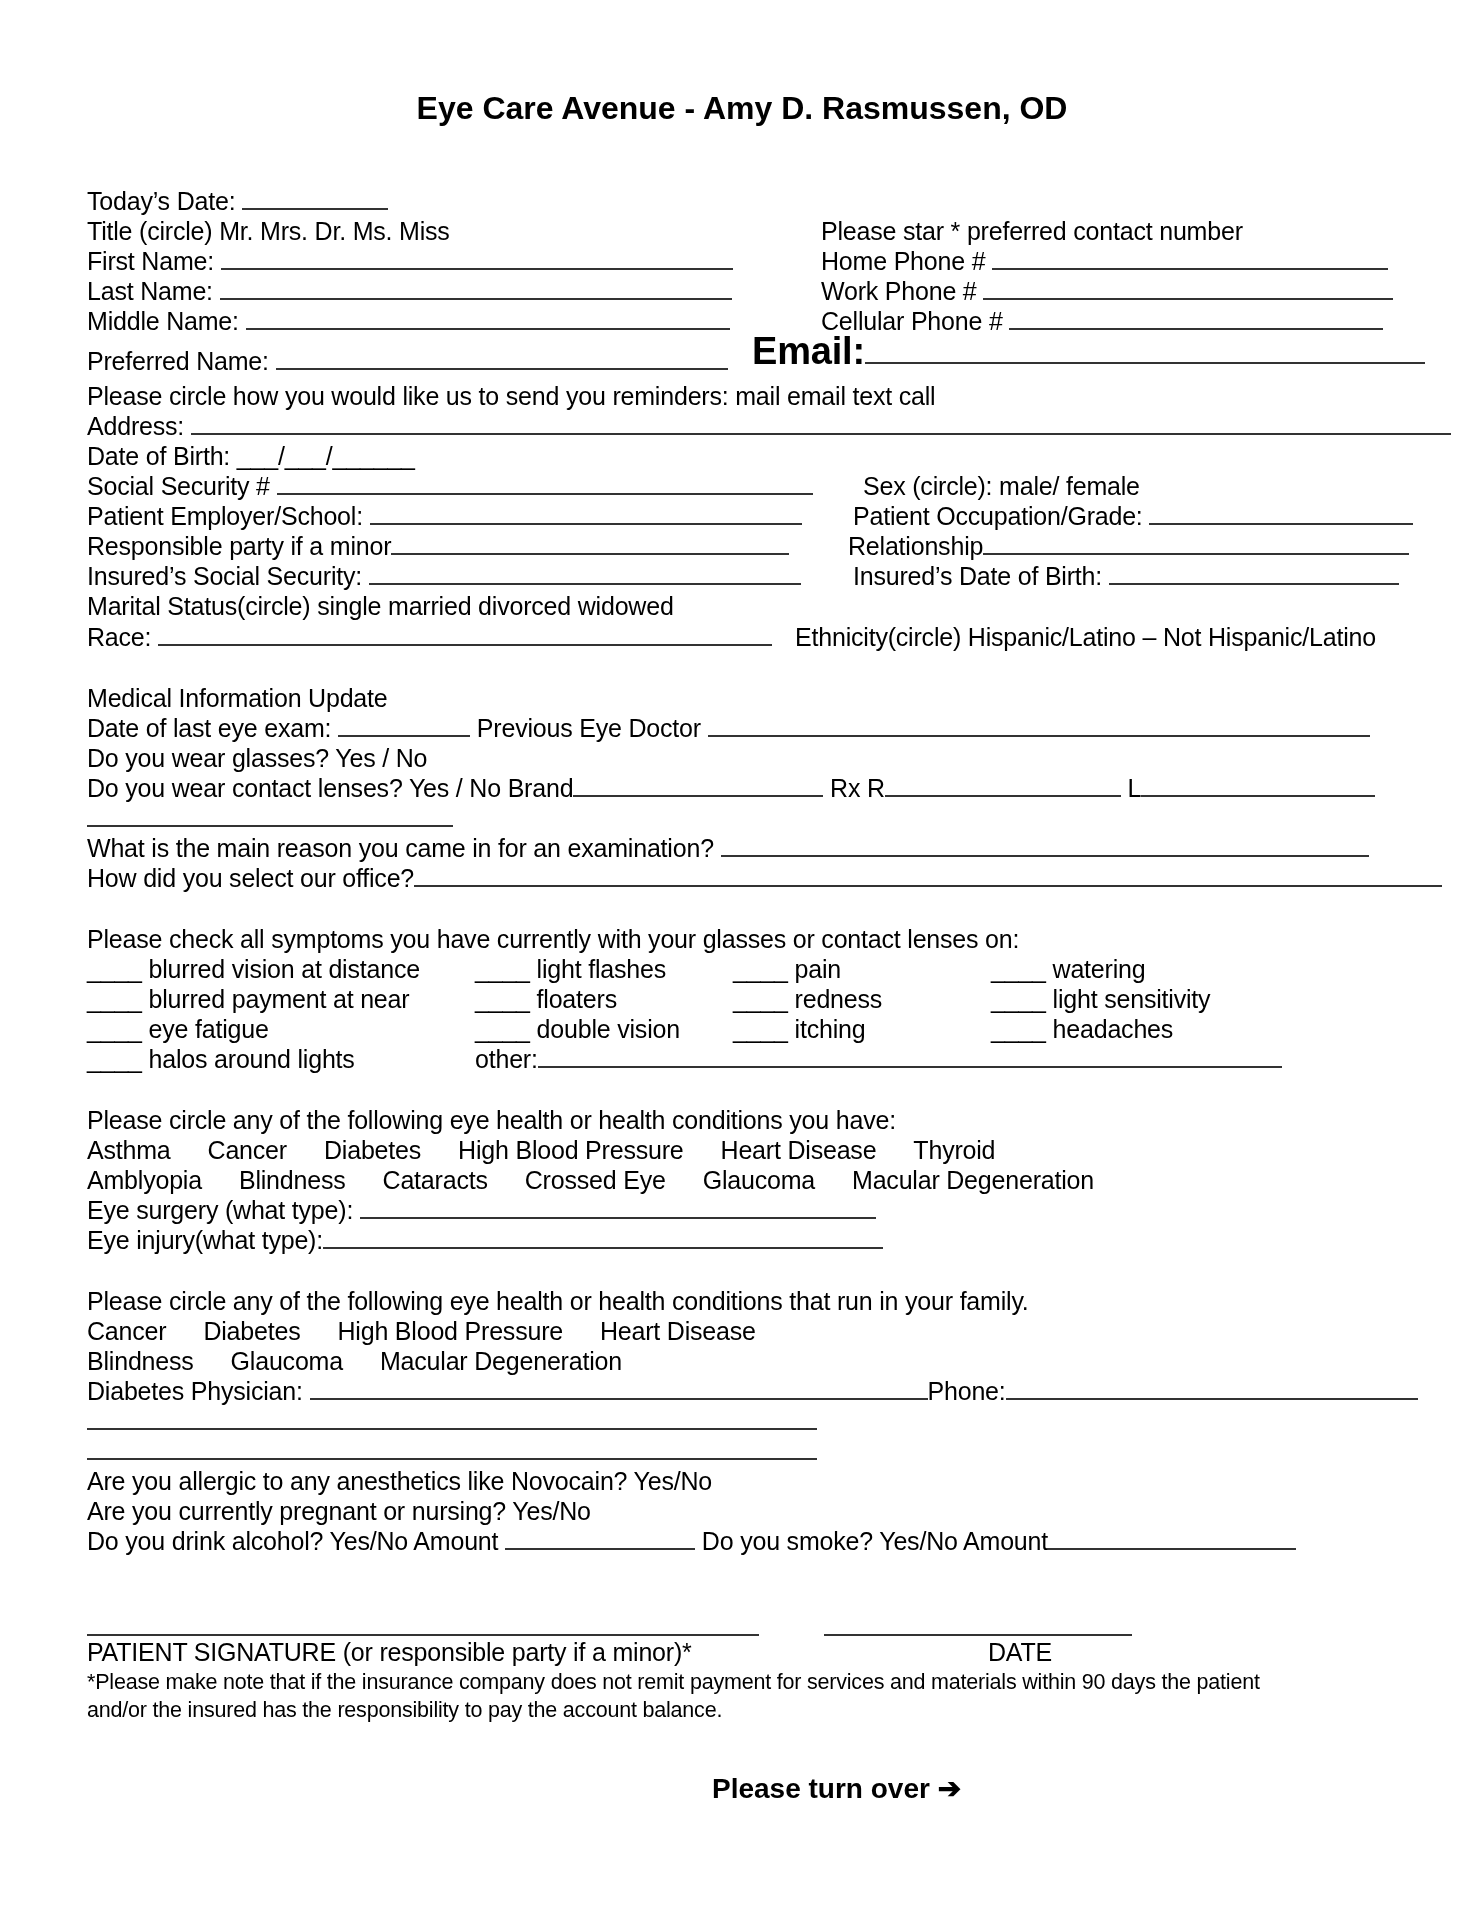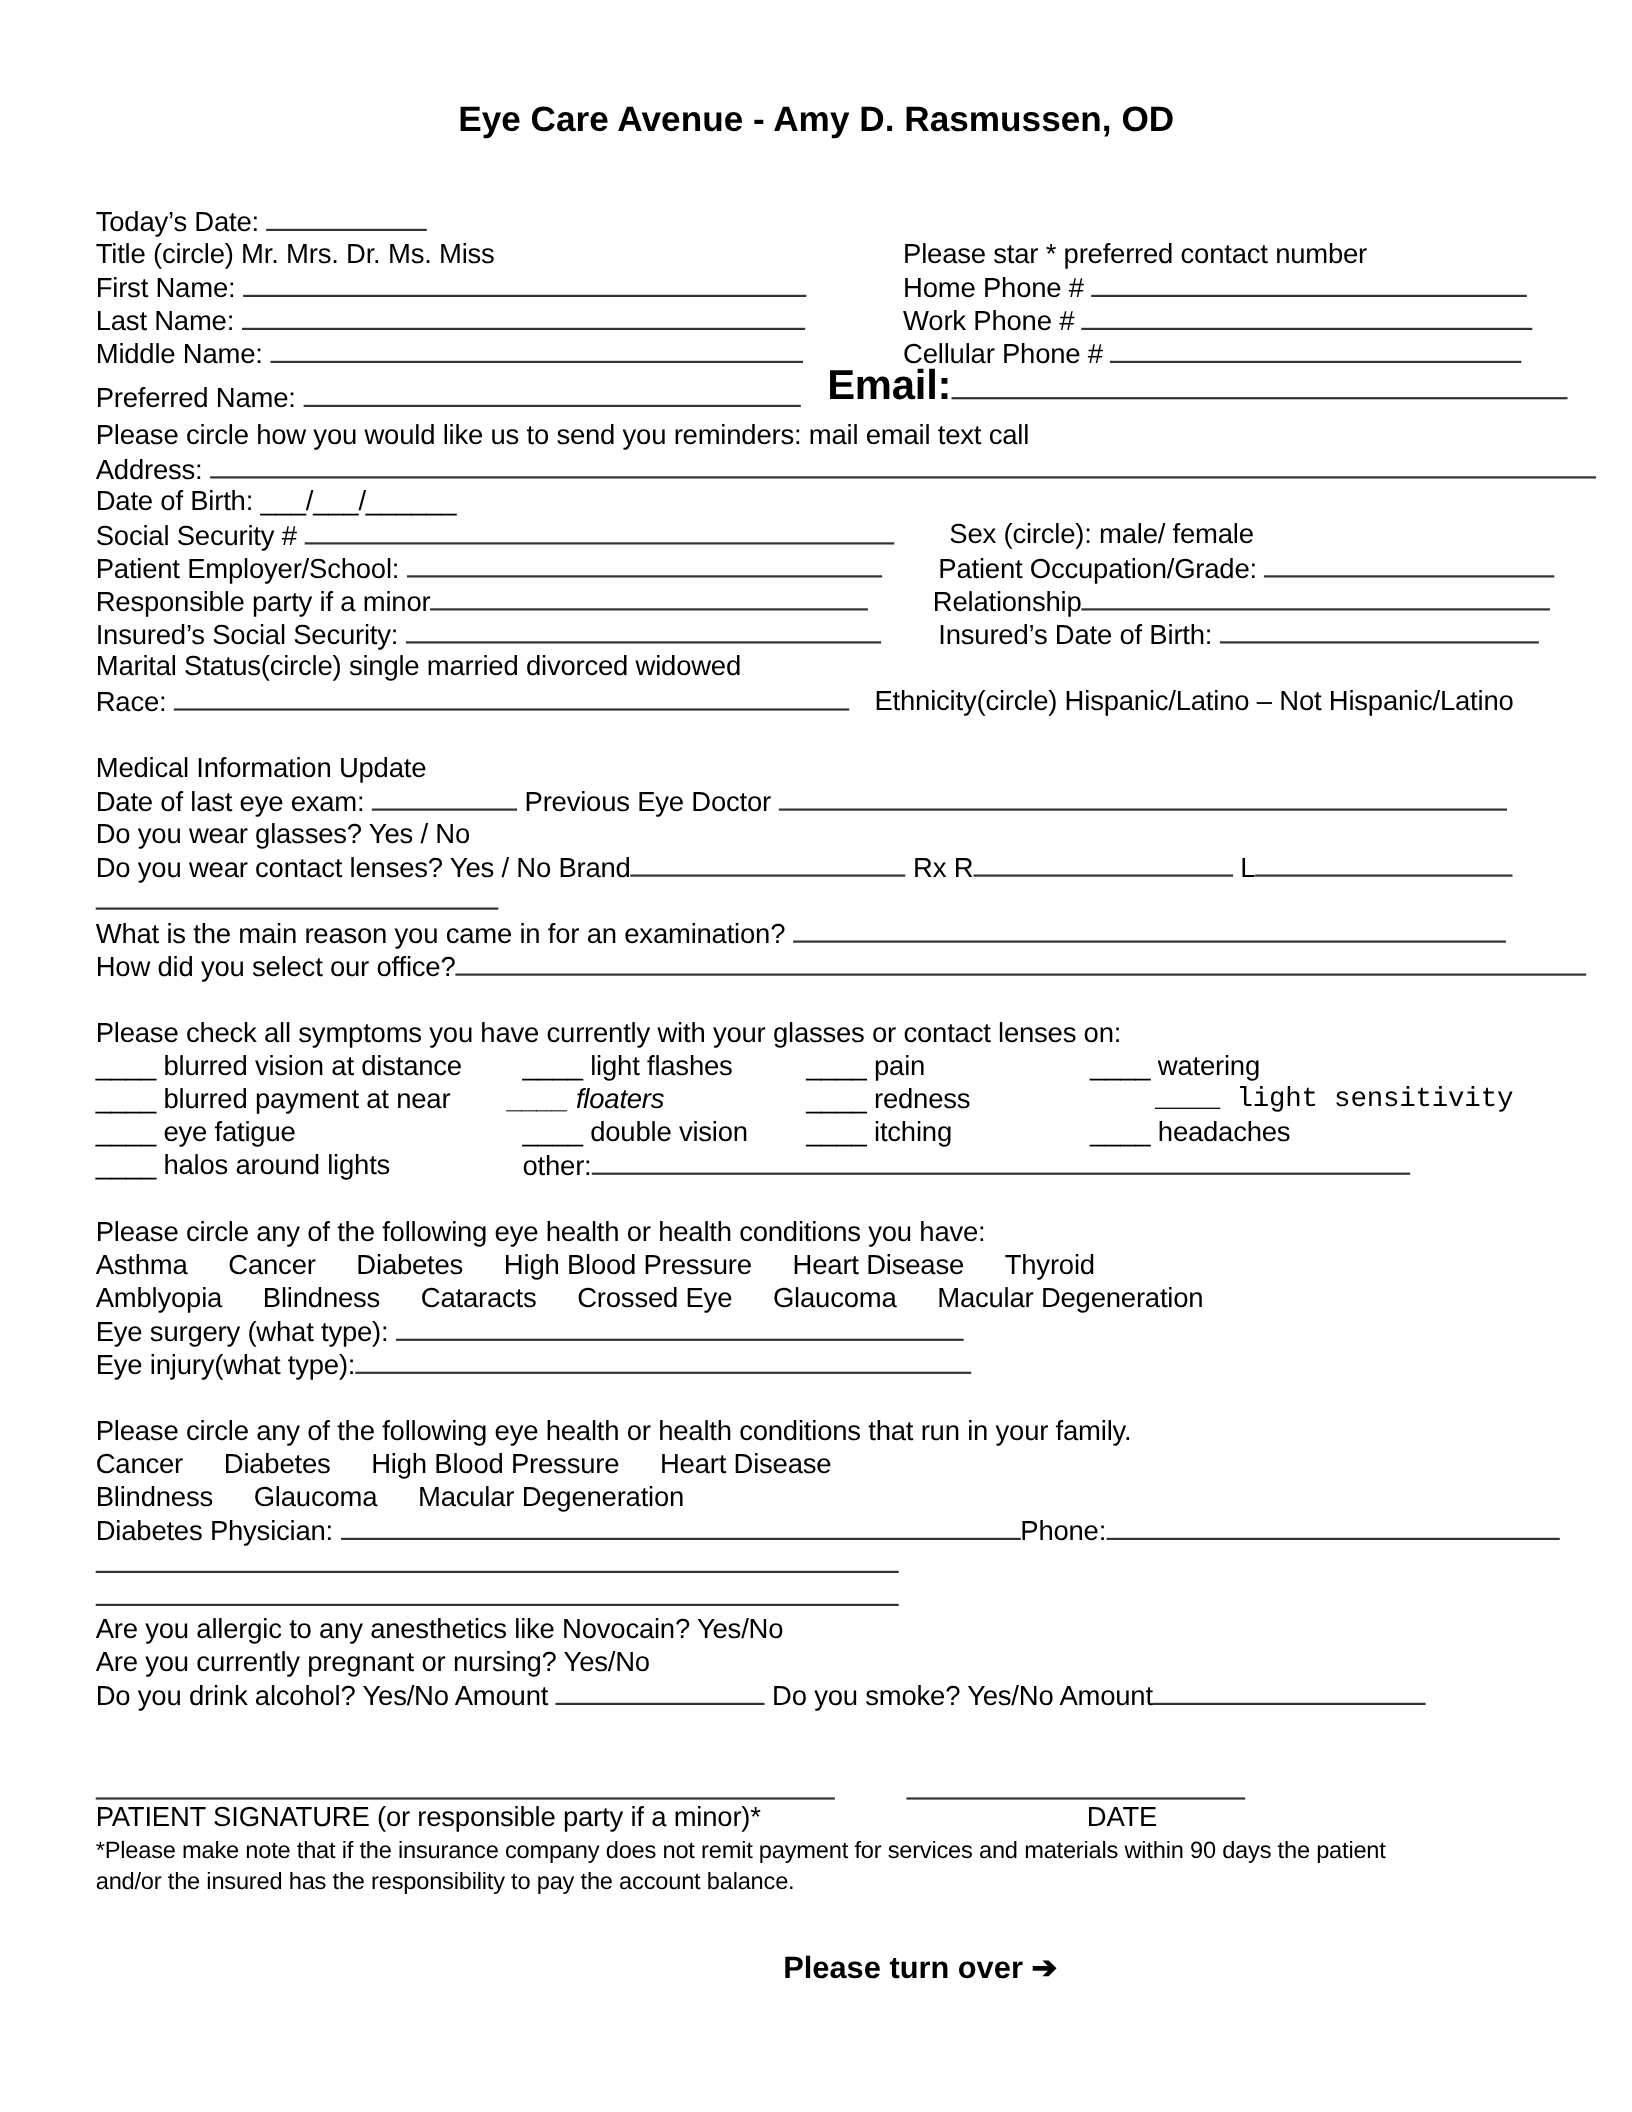--- a/index.html
+++ b/index.html
@@ -134,27 +134,27 @@
 
 <div class="t" style="top:924px;left:87px">
   <span style="white-space:pre">Please check all symptoms you have currently </span><span class="b">with your glasses or contact lenses on</span><span>:</span>
 </div>
 <div id="symptom-grid">
     <div class="t" style="top: 954px; left: 87px;"><span>____ </span><span>blurred vision at distance</span></div>
     <div class="t" style="top: 984px; left: 87px;"><span>____ </span><span>blurred payment at near</span></div>
     <div class="t" style="top: 1014px; left: 87px;"><span>____ </span><span>eye fatigue</span></div>
     <div class="t" style="top: 1044px; left: 87px;"><span>____ </span><span>halos around lights</span></div>
     <div class="t" style="top: 954px; left: 475px;"><span>____ </span><span>light flashes</span></div>
-    <div class="t" style="top: 984px; left: 462px; font-style: italic;"><span>____ </span><span>floaters</span></div>
+    <div class="t" style="top: 984px; left: 475px;"><span>____ </span><span>floaters</span></div>
     <div class="t" style="top: 1014px; left: 475px;"><span>____ </span><span>double vision</span></div>
     <div class="t" style="top: 954px; left: 733px;"><span>____ </span><span>pain</span></div>
     <div class="t" style="top: 984px; left: 733px;"><span>____ </span><span>redness</span></div>
     <div class="t" style="top: 1014px; left: 733px;"><span>____ </span><span>itching</span></div>
     <div class="t" style="top: 954px; left: 991px;"><span>____ </span><span>watering</span></div>
-    <div class="t" style="top: 984px; left: 1050px; font-family: Liberation Mono, monospace;"><span>____ </span><span>light sensitivity</span></div>
+    <div class="t" style="top: 984px; left: 991px;"><span>____ </span><span>light sensitivity</span></div>
     <div class="t" style="top: 1014px; left: 991px;"><span>____ </span><span>headaches</span></div>
   </div>
 <div class="t" style="top:1044px;left:475px">
   <span>other:</span><span class="u" style="width:744px"></span>
 </div>
 
 <div class="t" style="top:1105px;left:87px">
   <span style="white-space:pre">Please circle any of the following eye health or health conditions </span><span class="b">you have</span><span>:</span>
 </div>
 <div class="t" style="top:1135px;left:87px" id="cond-you-row1"><span style="margin-right: 37px;">Asthma</span><span style="margin-right: 37px;">Cancer</span><span style="margin-right: 37px;">Diabetes</span><span style="margin-right: 37px;">High Blood Pressure</span><span style="margin-right: 37px;">Heart Disease</span><span style="margin-right: 37px;">Thyroid</span></div>

